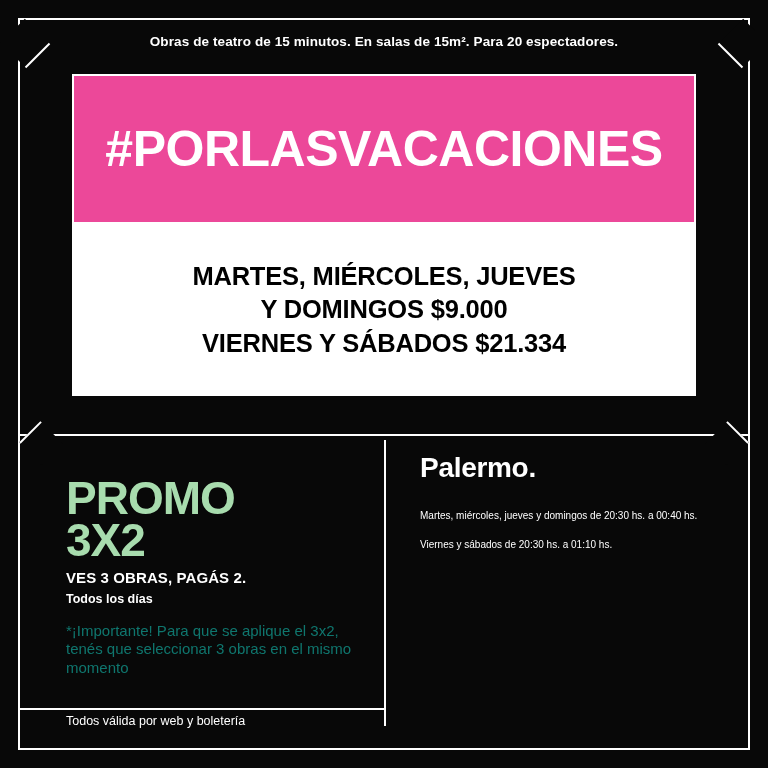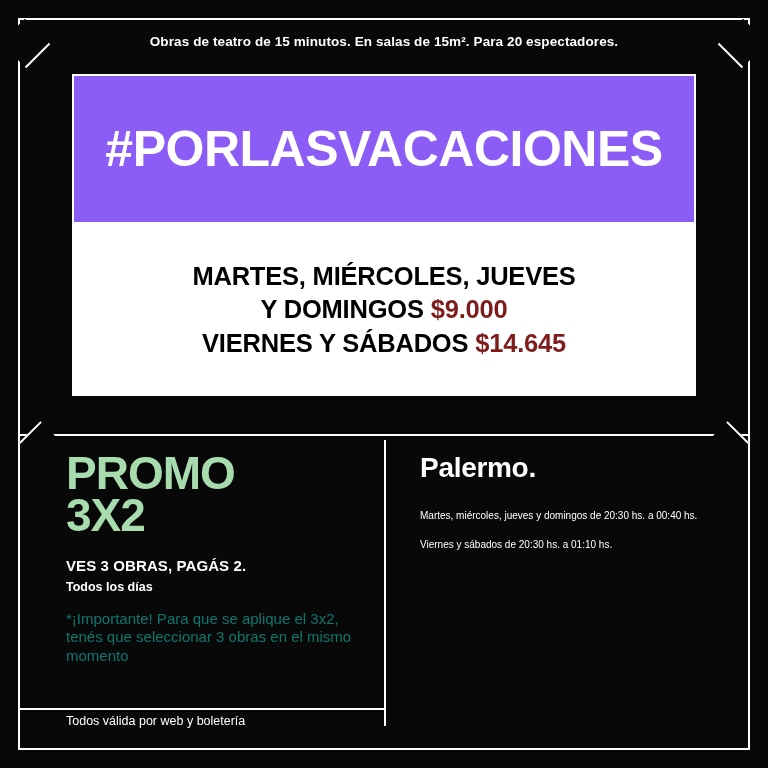--- a/index.html
+++ b/index.html
@@ -63,21 +63,21 @@
     position: absolute;
     left: 72px;
     right: 72px;
     top: 74px;
     height: 150px;
     border: 2px solid #ffffff;
     box-sizing: border-box;
     display: flex;
     align-items: center;
     justify-content: center;
-    background: #8b5cf6;
+    background: #ec4899;
   }
   .hash-box .hashtag {
     font-size: 50px;
     font-weight: 800;
     letter-spacing: -0.5px;
     white-space: nowrap;
     color: #ffffff;
   }
 
   
@@ -95,21 +95,21 @@
     justify-content: center;
     text-align: left;
   }
   .price-line {
     font-size: 25.5px;
     font-weight: 800;
     line-height: 1.32;
     letter-spacing: -0.2px;
     white-space: nowrap;
   }
-  .price-amt { color: #7f1d1d; }
+  .price-amt { color: #000000; }
 
   
   .mid-rule {
     position: absolute;
     left: 20px;
     right: 20px;
     top: 434px;
     height: 2px;
     background: #ffffff;
   }
@@ -129,33 +129,33 @@
     left: 384px;
     top: 440px;
     width: 2px;
     height: 286px;
     background: #ffffff;
   }
 
   .left-col {
     position: absolute;
     left: 66px;
-    top: 452px;
+    top: 477px;
     width: 300px;
   }
   .promo-title {
     color: #a8dcae;
     font-size: 46px;
     font-weight: 800;
     line-height: 0.92;
     letter-spacing: -1px;
     margin: 0;
   }
   .promo-sub {
-    margin-top: 20px;
+    margin-top: 7px;
     font-size: 15px;
     font-weight: 800;
     color: #ffffff;
     letter-spacing: 0.1px;
   }
   .promo-days {
     margin-top: 6px;
     font-size: 12.5px;
     font-weight: 700;
     color: #ffffff;
@@ -220,21 +220,21 @@
   <div class="hash-box">
     <div class="hashtag">#PORLASVACACIONES</div>
   </div>
 
   <div class="price-panel">
     <div class="price-line">MARTES, MIÉRCOLES, JUEVES</div>
     <div class="price-line">
       <span>Y DOMINGOS </span><span class="price-amt">$9.000</span>
     </div>
     <div class="price-line">
-      <span>VIERNES Y SÁBADOS </span><span class="price-amt">$14.645</span>
+      <span>VIERNES Y SÁBADOS </span><span class="price-amt">$21.334</span>
     </div>
   </div>
 
   <div class="mid-rule"></div>
   <div class="mid-notch l"></div>
   <div class="mid-notch r"></div>
 
   <div class="col-divider"></div>
 
   <div class="left-col">

